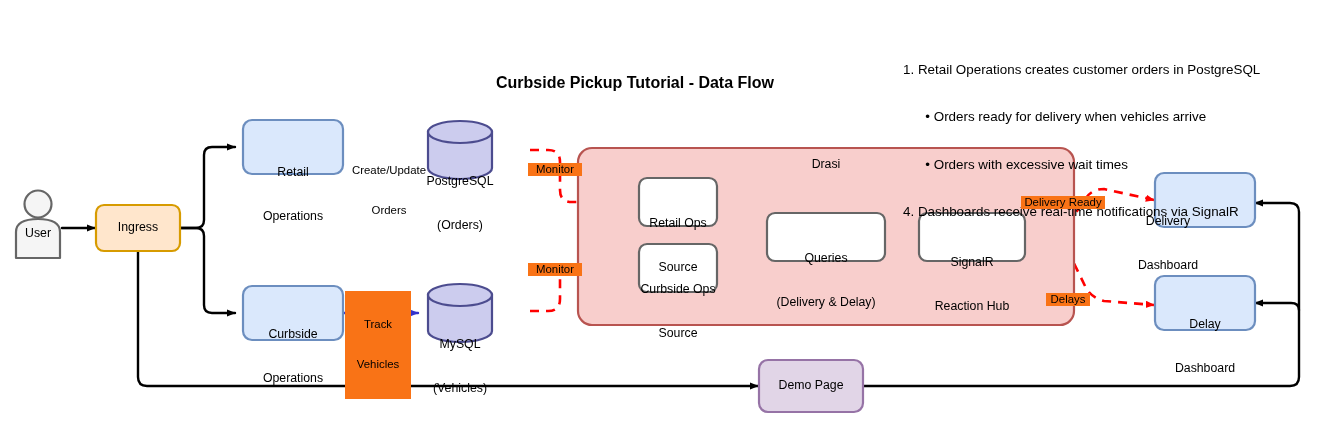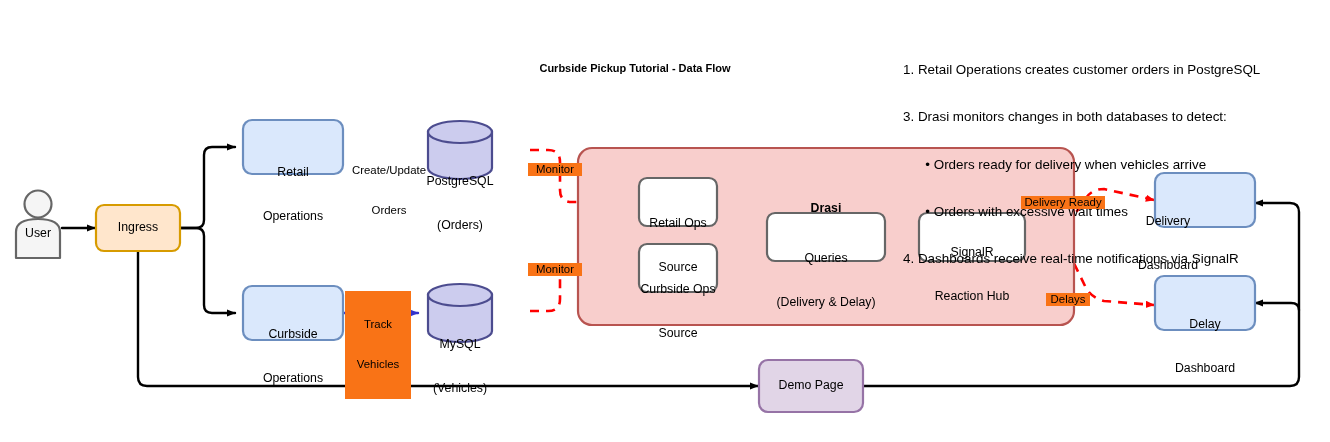--- a/index.html
+++ b/index.html
@@ -29,35 +29,36 @@
   svg.layer.nodes { z-index: 2; }
   .htext {
     position: absolute;
     z-index: 3;
     font-family: "Liberation Sans", sans-serif;
     color: #000000;
     white-space: pre;
     line-height: 1.18;
   }
   .title {
-    font-size: 11px;
+    font-size: 16px;
     font-weight: bold;
     text-align: center;
+    margin-top: 12px;
   }
   .legend {
     font-size: 13.4px;
     color: #000;
   }
   .legend div { white-space: pre; }
   .nodelabel {
     font-size: 12.3px;
     text-align: center;
     color: #000;
   }
-  .nodelabel.bold { font-weight: bold; margin-top: 44px; }
+  .nodelabel.bold { font-weight: normal; }
   .edgelabel {
     font-size: 11.4px;
     text-align: center;
     color: #000;
     background: #f97316;
     padding: 0 1px;
   }
   .edgelabel.nobg { background: transparent; }
 </style>
 </head>
@@ -148,21 +149,20 @@
 
     <rect x="1155" y="276" width="100" height="54" rx="9" ry="9" fill="#dae8fc" stroke="#6c8ebf" stroke-width="2.2"></rect>
 
     <rect x="759" y="360" width="104" height="52" rx="9" ry="9" fill="#e1d5e7" stroke="#9673a6" stroke-width="2.2"></rect>
   </svg>
 
   <div class="htext title" style="left:425px; top:62px; width:420px;">Curbside Pickup Tutorial - Data Flow</div>
 
   <div class="htext legend" style="left:903px; top:30px; width:420px;">
     <div>1. Retail Operations creates customer orders in PostgreSQL</div>
-    <div>3. Drasi monitors changes in both databases to detect:</div>
     <div>&nbsp;&nbsp;&nbsp;&nbsp;&nbsp;&nbsp;• Orders ready for delivery when vehicles arrive</div>
     <div>&nbsp;&nbsp;&nbsp;&nbsp;&nbsp;&nbsp;• Orders with excessive wait times</div>
     <div>4. Dashboards receive real-time notifications via SignalR</div>
   </div>
 
   <div class="htext nodelabel" style="left:8px; top:226px; width:60px;">User</div>
 
   <div class="htext nodelabel" style="left:96px; top:220px; width:84px;">Ingress</div>
 
   <div class="htext nodelabel" style="left:243px; top:136px; width:100px;">
@@ -195,21 +195,21 @@
   <div class="htext nodelabel" style="left:635px; top:253px; width:86px;">
     <div>Curbside Ops</div>
     <div>Source</div>
   </div>
 
   <div class="htext nodelabel" style="left:767px; top:222px; width:118px;">
     <div>Queries</div>
     <div>(Delivery &amp; Delay)</div>
   </div>
 
-  <div class="htext nodelabel" style="left:919px; top:216px; width:106px;">
+  <div class="htext nodelabel" style="left:919px; top:226px; width:106px;">
     <div>SignalR</div>
     <div>Reaction Hub</div>
   </div>
 
   <div class="htext nodelabel" style="left:1118px; top:185px; width:100px;">
     <div>Delivery</div>
     <div>Dashboard</div>
   </div>
 
   <div class="htext nodelabel" style="left:1155px; top:288px; width:100px;">

